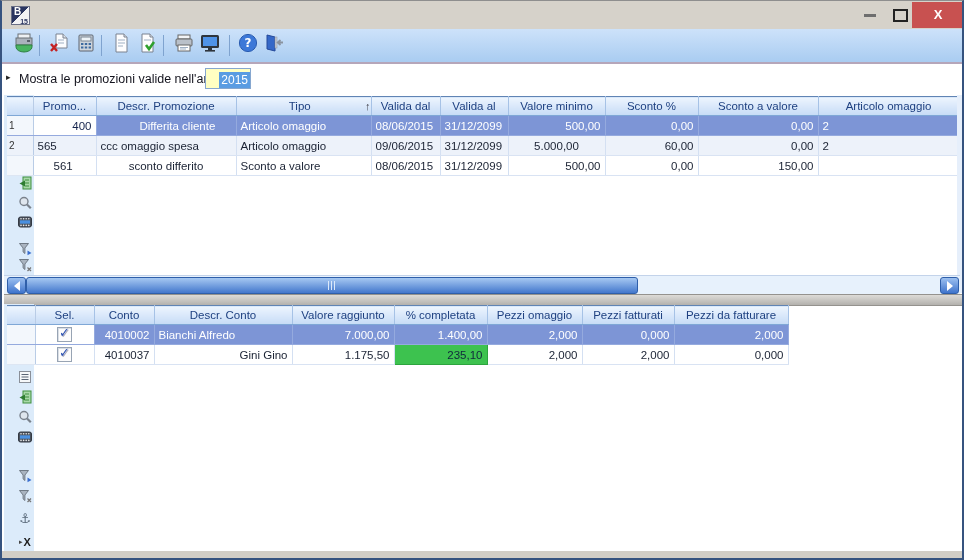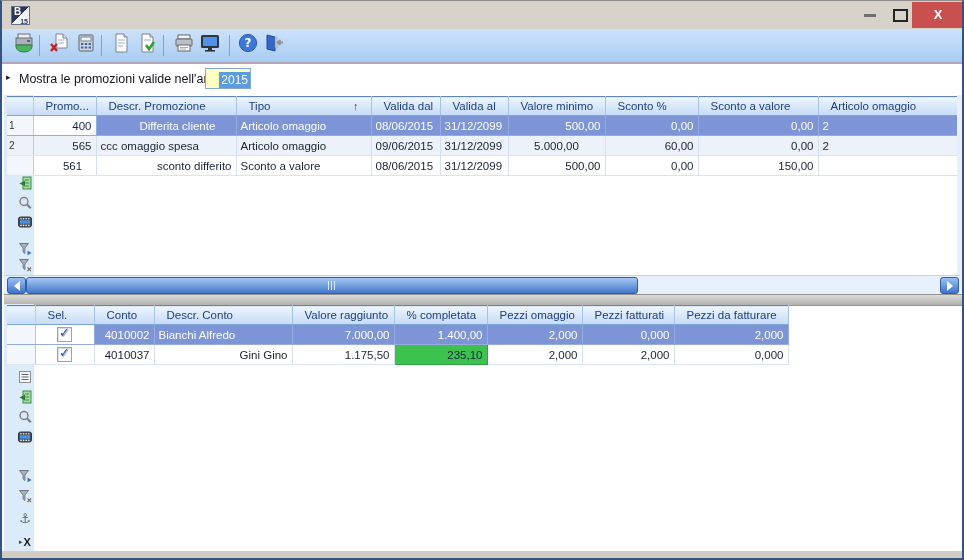--- a/index.html
+++ b/index.html
@@ -28,21 +28,21 @@
   
   .gutter{position:absolute;background:#dcebfa;}
   .gbtn{position:absolute;left:11px;width:20px;height:18px;display:flex;align-items:center;justify-content:center;}
   .glyph-ic{font-size:11px;color:#33414f;}
   .nav-two{font-size:11px;color:#1c1c1c;font-weight:bold;}
   .nav-two .tri{font-size:7px;color:#444;vertical-align:2px;margin-right:1px;font-weight:normal;}
   
   table.grid{position:absolute;border-collapse:collapse;table-layout:fixed;background:#fff;border-top:1px solid #6084b4;}
   .grid th,.grid td{overflow:hidden;white-space:nowrap;box-sizing:border-box;}
   .grid thead th{height:19px;background:linear-gradient(#edf5fe,#c6dbf6);border-right:1px solid #a6c2e6;border-bottom:1px solid #7fa7d6;
-    color:#1e4080;font-weight:normal;text-align:left;padding:0 12px;font-size:11.5px;}
+    color:#1e4080;font-weight:normal;text-align:center;padding:0 0;font-size:11.5px;}
   .grid tbody td{height:20px;border-right:1px solid #d4e0f2;border-bottom:1px solid #d9e3f3;padding:0 4px;font-size:11.5px;color:#1a2233;background:#fff;}
   .grid td.sel-col,.grid th.sel-col{background:#f3f7fc;border-right:1px solid #b9cce6;border-bottom:1px solid #dde6f3;
     font-size:10px;color:#333;padding:0 0 0 2px;text-align:left;}
   .grid th.sel-col{background:linear-gradient(#edf5fe,#c6dbf6);border-bottom:1px solid #7fa7d6;}
   .grid tr.alt td{background:#edf2fa;}
   .grid tr.selected td{background:#7d95d6;color:#fff;border-right-color:#95aade;border-bottom-color:#95aade;}
   .grid tr.selected td.sel-col{background:#f3f7fc;color:#333;border-right-color:#b9cce6;}
   .grid td.focused{background:#fff !important;color:#15244c !important;}
   .grid td.green{background:#3dc24f;color:#10283c;border-right-color:#2da43e;border-bottom-color:#2da43e;}
   .grid tr.selected td.green{color:#fff;}
@@ -268,34 +268,34 @@
           <td style="text-align: left;">Articolo omaggio</td>
           <td style="text-align: left;">08/06/2015</td>
           <td style="text-align: left;">31/12/2099</td>
           <td style="text-align: right;">500,00</td>
           <td style="text-align: right;">0,00</td>
           <td style="text-align: right;">0,00</td>
           <td style="text-align: left;">2</td>
         </tr>
         <tr class="alt">
           <td class="sel-col">2</td>
-          <td style="text-align: right;">565</td>
+          <td style="text-align: left;">565</td>
           <td style="text-align: left;">ccc omaggio spesa</td>
           <td style="text-align: left;">Articolo omaggio</td>
           <td style="text-align: left;">09/06/2015</td>
           <td style="text-align: left;">31/12/2099</td>
           <td style="text-align: center;">5.000,00</td>
           <td style="text-align: right;">60,00</td>
           <td style="text-align: right;">0,00</td>
           <td style="text-align: left;">2</td>
         </tr>
         <tr>
           <td class="sel-col"></td>
-          <td style="text-align: center; padding-left: 20px;">561</td>
-          <td style="text-align: right;">sconto differito</td>
+          <td style="text-align: left; padding-left: 20px;">561</td>
+          <td style="text-align: center;">sconto differito</td>
           <td style="text-align: left;">Sconto a valore</td>
           <td style="text-align: left;">08/06/2015</td>
           <td style="text-align: left;">31/12/2099</td>
           <td style="text-align: right;">500,00</td>
           <td style="text-align: right;">0,00</td>
           <td style="text-align: right;">150,00</td>
           <td style="text-align: left;"></td>
         </tr>
       </tbody>
     </table>

